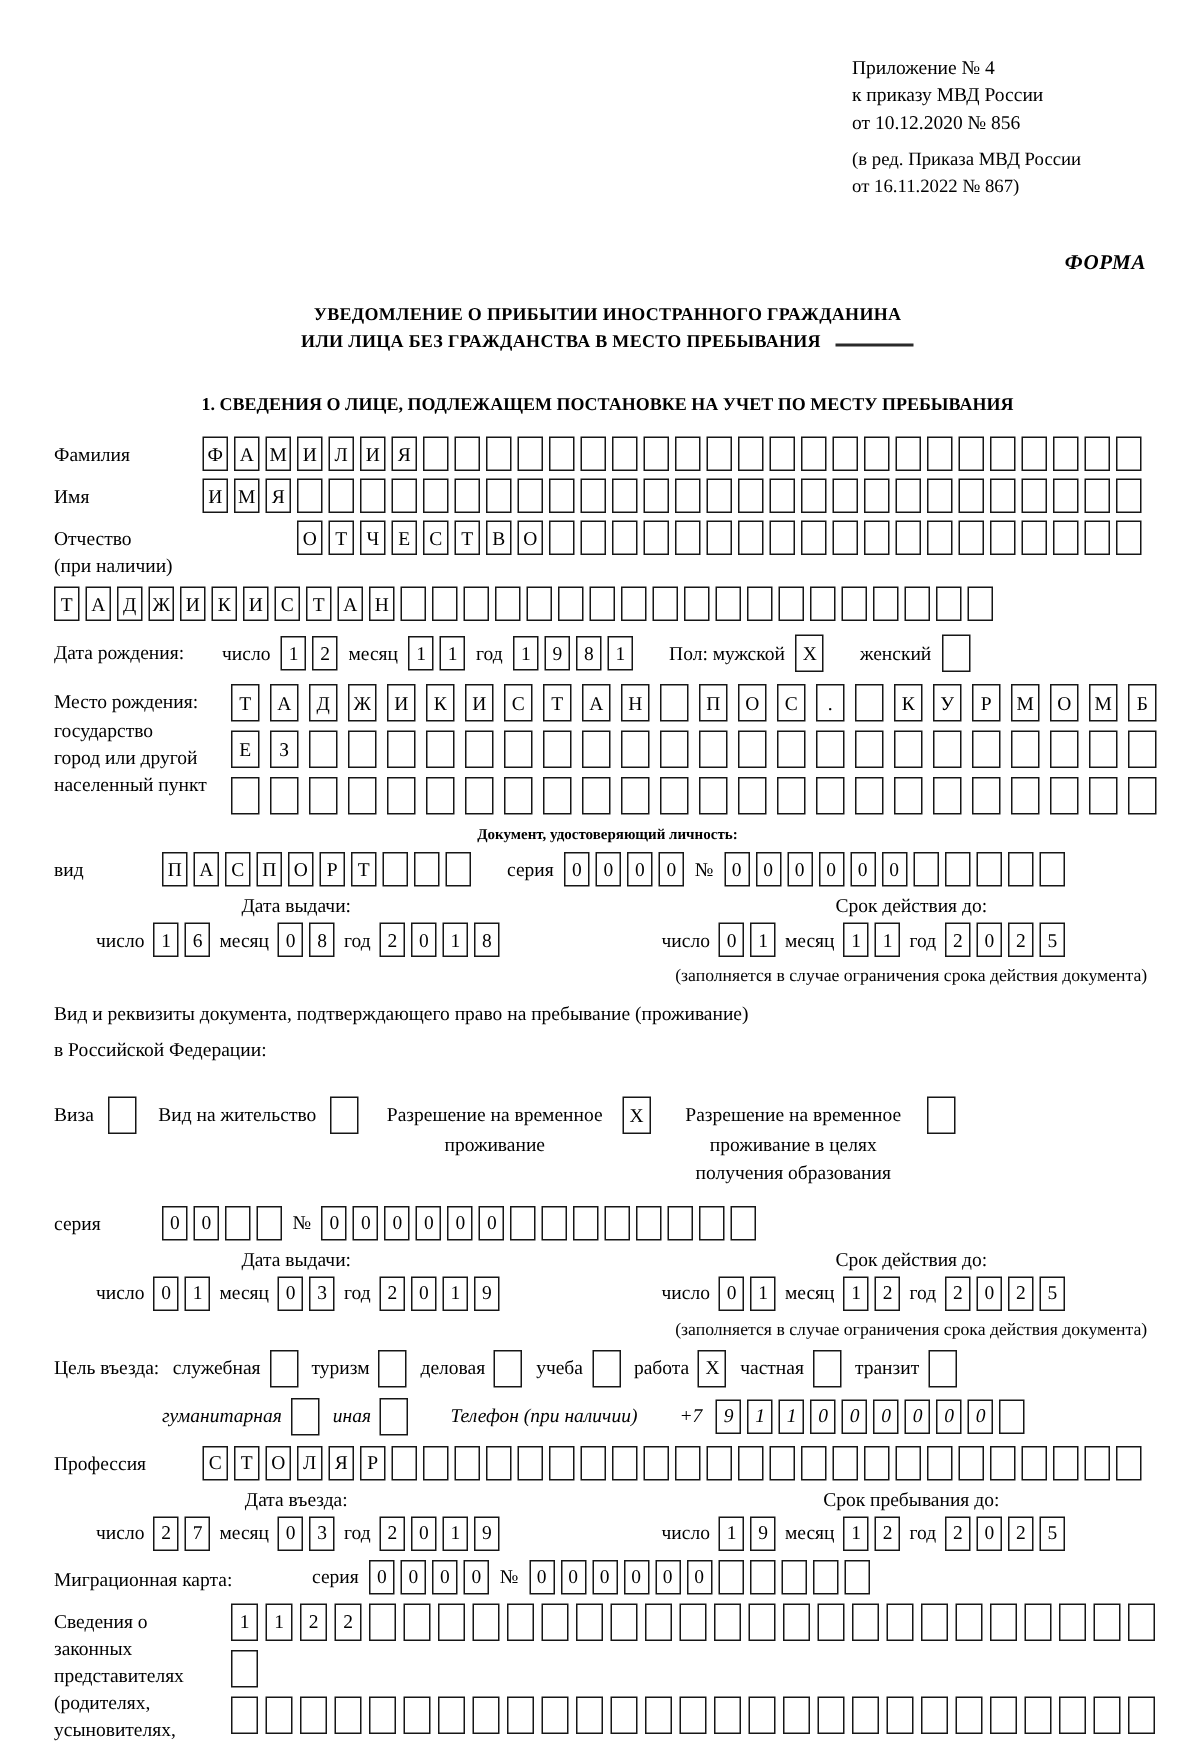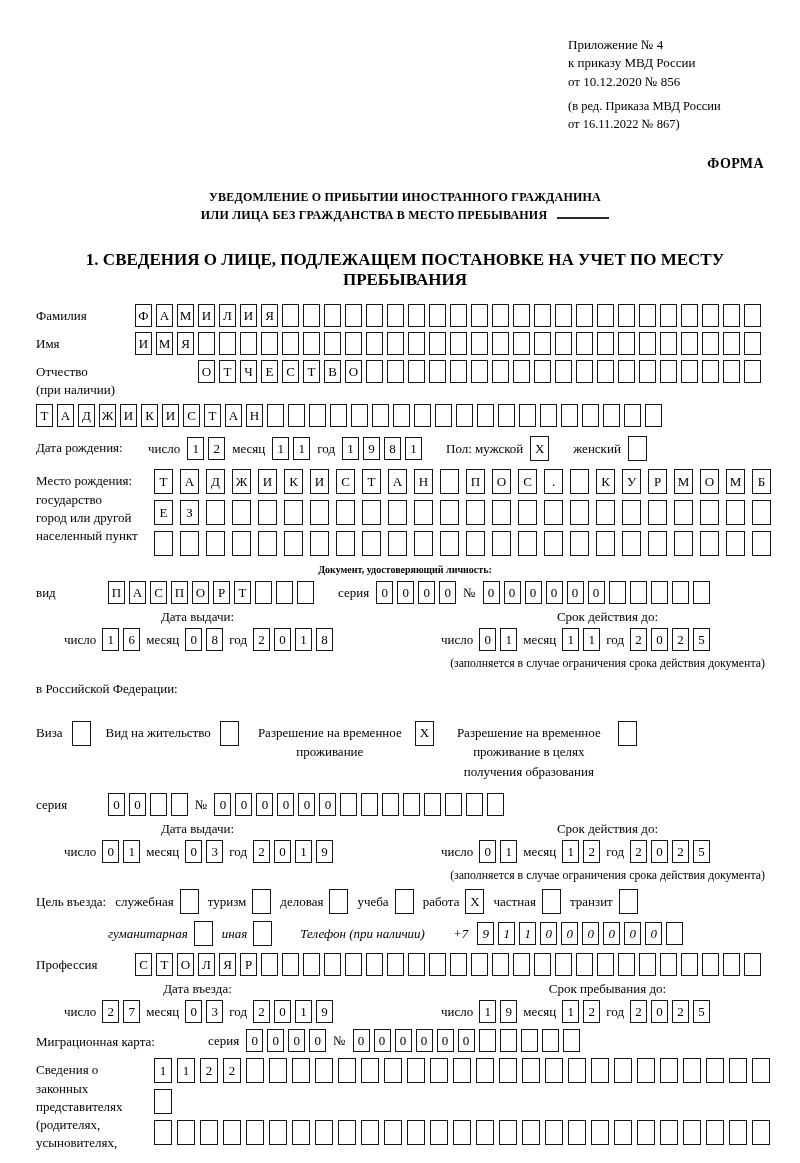--- a/index.html
+++ b/index.html
@@ -4,24 +4,24 @@
 <style>
   html,body{margin:0;padding:0;}
   body{
     width:800px;height:1163px;background:#fff;color:#000;
     font-family:"Liberation Serif","DejaVu Serif",serif;font-size:13px;
     overflow:hidden;
   }
   .page{box-sizing:border-box;width:800px;height:1033px;padding:36px 26px 0 36px;}
   .hdr{margin-left:532px;line-height:1.42;font-size:13px;}
   .hdr2{margin-left:532px;margin-top:7px;line-height:1.42;font-size:12.5px;}
-  .forma{ text-align:right;padding-right:10px;font-weight:bold;font-size:14px;margin-top:22px;letter-spacing:.4px;}
+  .forma{ text-align:right;padding-right:10px;font-weight:bold;font-size:14px;margin-top:34px;letter-spacing:.4px;font-style:italic;}
   .title{text-align:center;font-weight:bold;font-size:12px;line-height:1.55;margin-top:16px;letter-spacing:.2px;}
   .uline{display:inline-block;width:52px;border-bottom:2px solid #2a2a2a;margin-left:10px;}
-  .sec{text-align:center;font-weight:bold;font-size:17px;margin-top:25px;margin-bottom:14px;}
+  .sec{text-align:center;font-weight:bold;font-size:12px;margin-top:25px;margin-bottom:14px;}
 
   .frow{display:flex;align-items:flex-start;margin-bottom:5px;}
   .lbl{flex:0 0 99px;padding-top:3px;line-height:1.4;}
   .lbl.w160{flex:0 0 162px;}
   .lbl.w70{flex:0 0 72px;}
   .lbl.w170{flex:0 0 172px;padding-top:4px;}
 
   .cells{display:flex;flex-wrap:wrap;gap:4px;}
   .cell{box-sizing:border-box;flex:none;width:17px;height:23px;border:1.6px solid #161616;
         display:inline-flex;align-items:center;justify-content:center;font-size:13px;background:#fff;}
@@ -429,20 +429,21 @@
             <span class="cell">0</span>
             <span class="cell">2</span>
             <span class="cell">5</span>
           </span>
       </div>
       <div class="dnote">(заполняется в случае ограничения срока действия документа)</div>
     </div>
   </div>
 
   <div class="intro">
+    <div>Вид и реквизиты документа, подтверждающего право на пребывание (проживание)</div>
     <div>в Российской Федерации:</div>
   </div>
 
   <div class="vrow">
     <div class="vopt">
       <span class="vlbl">Виза</span>
       <span class="cells big">
           <span class="cell"></span>
         </span>
     </div>

